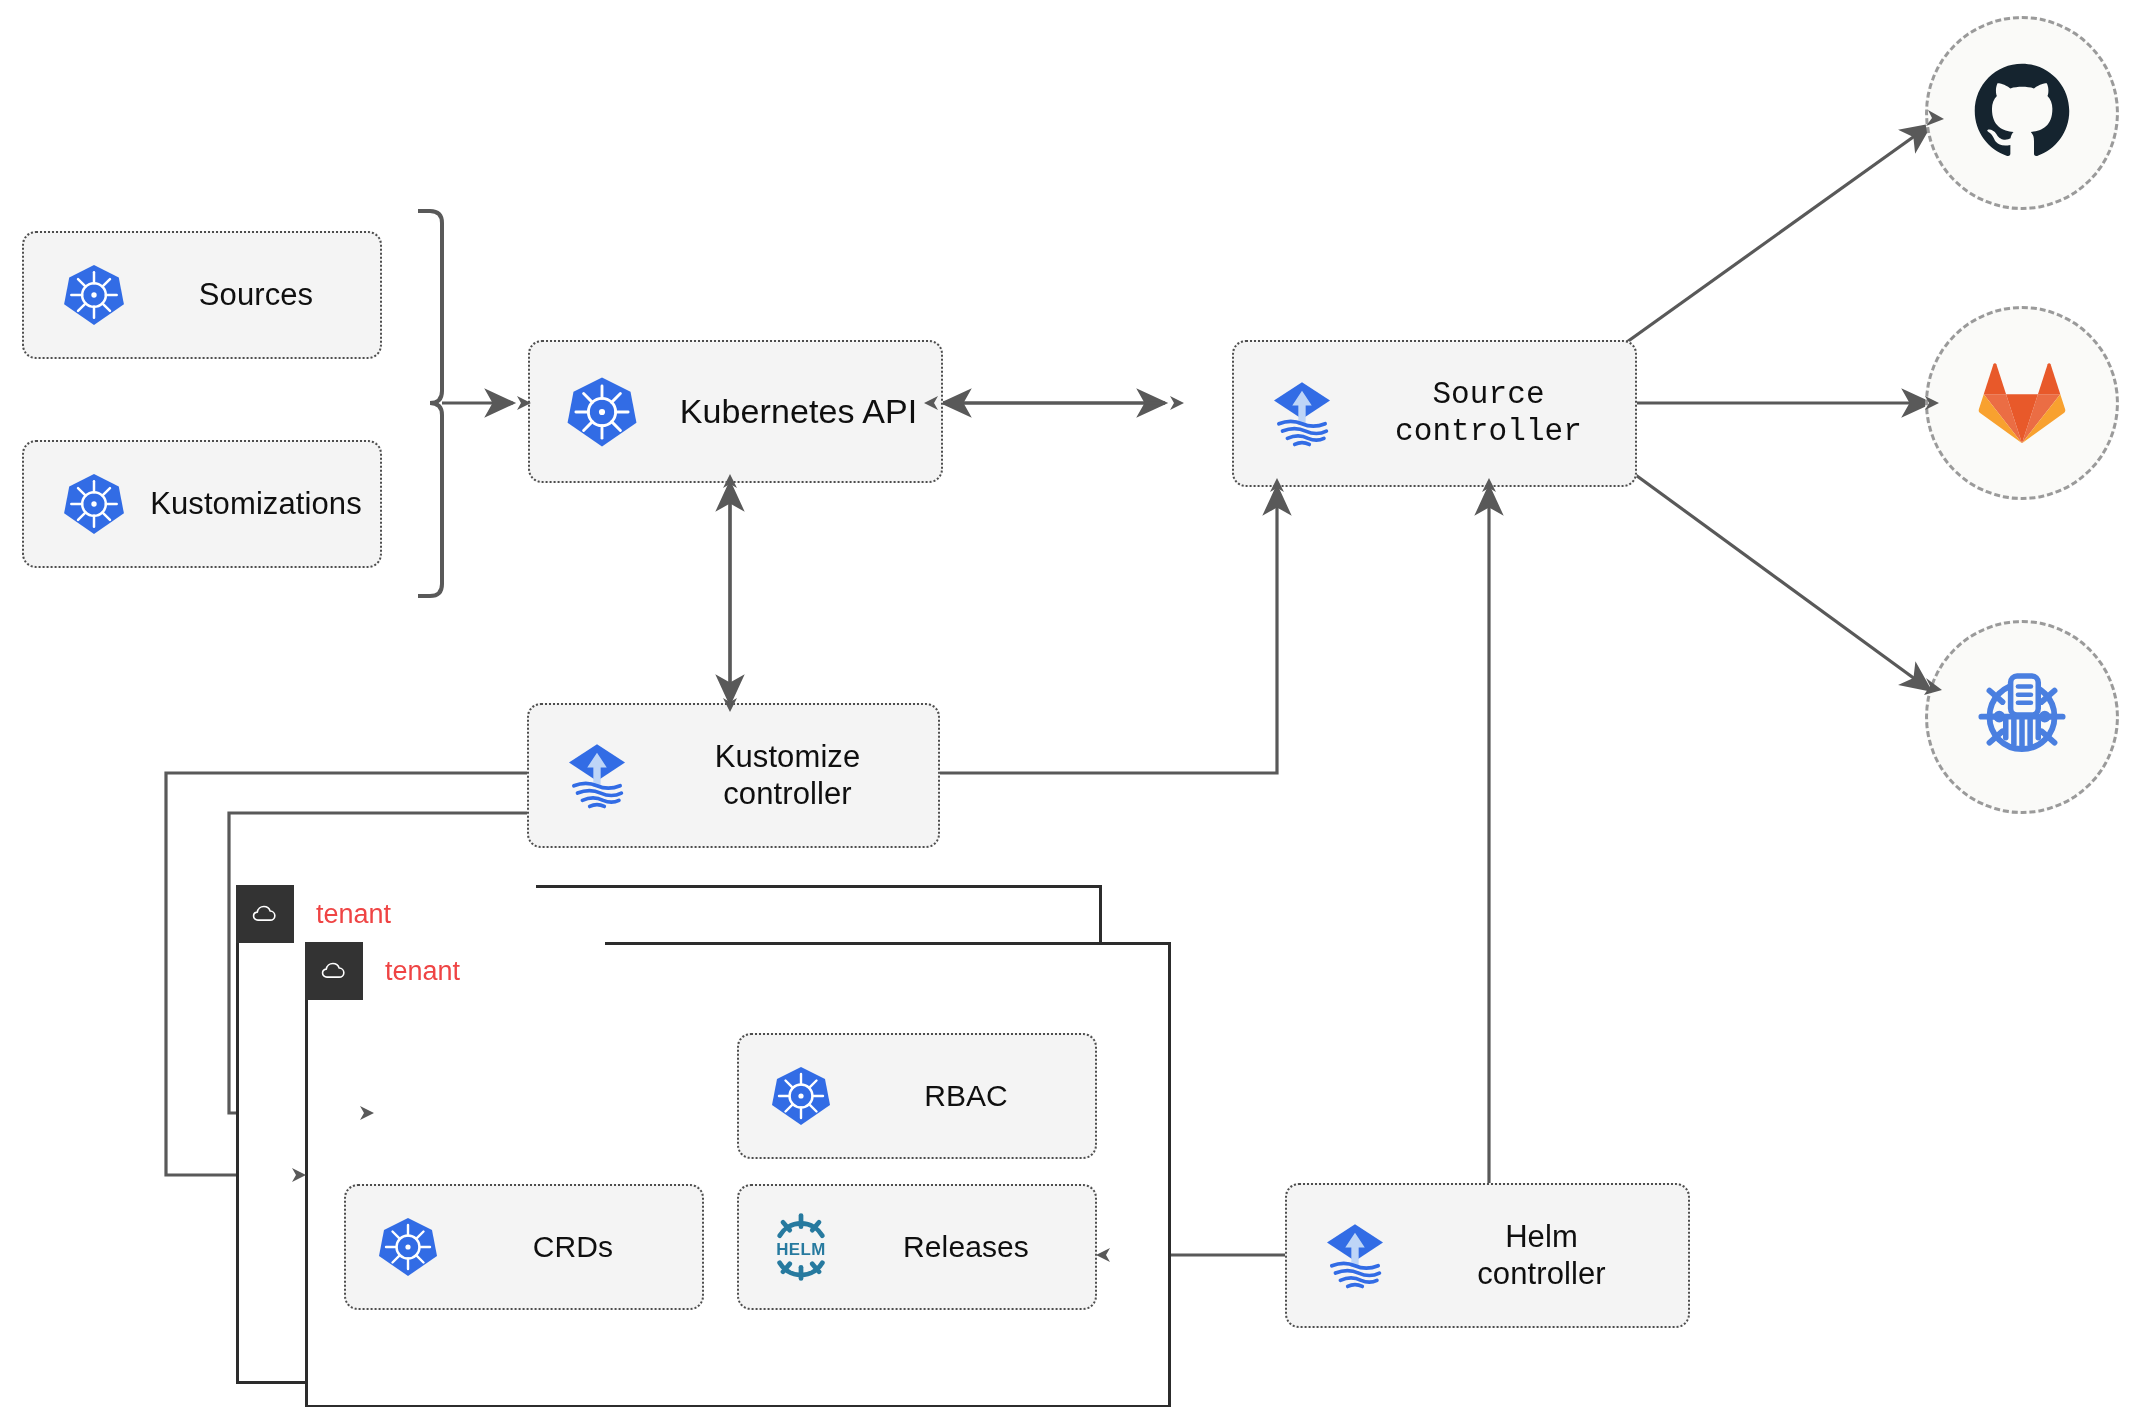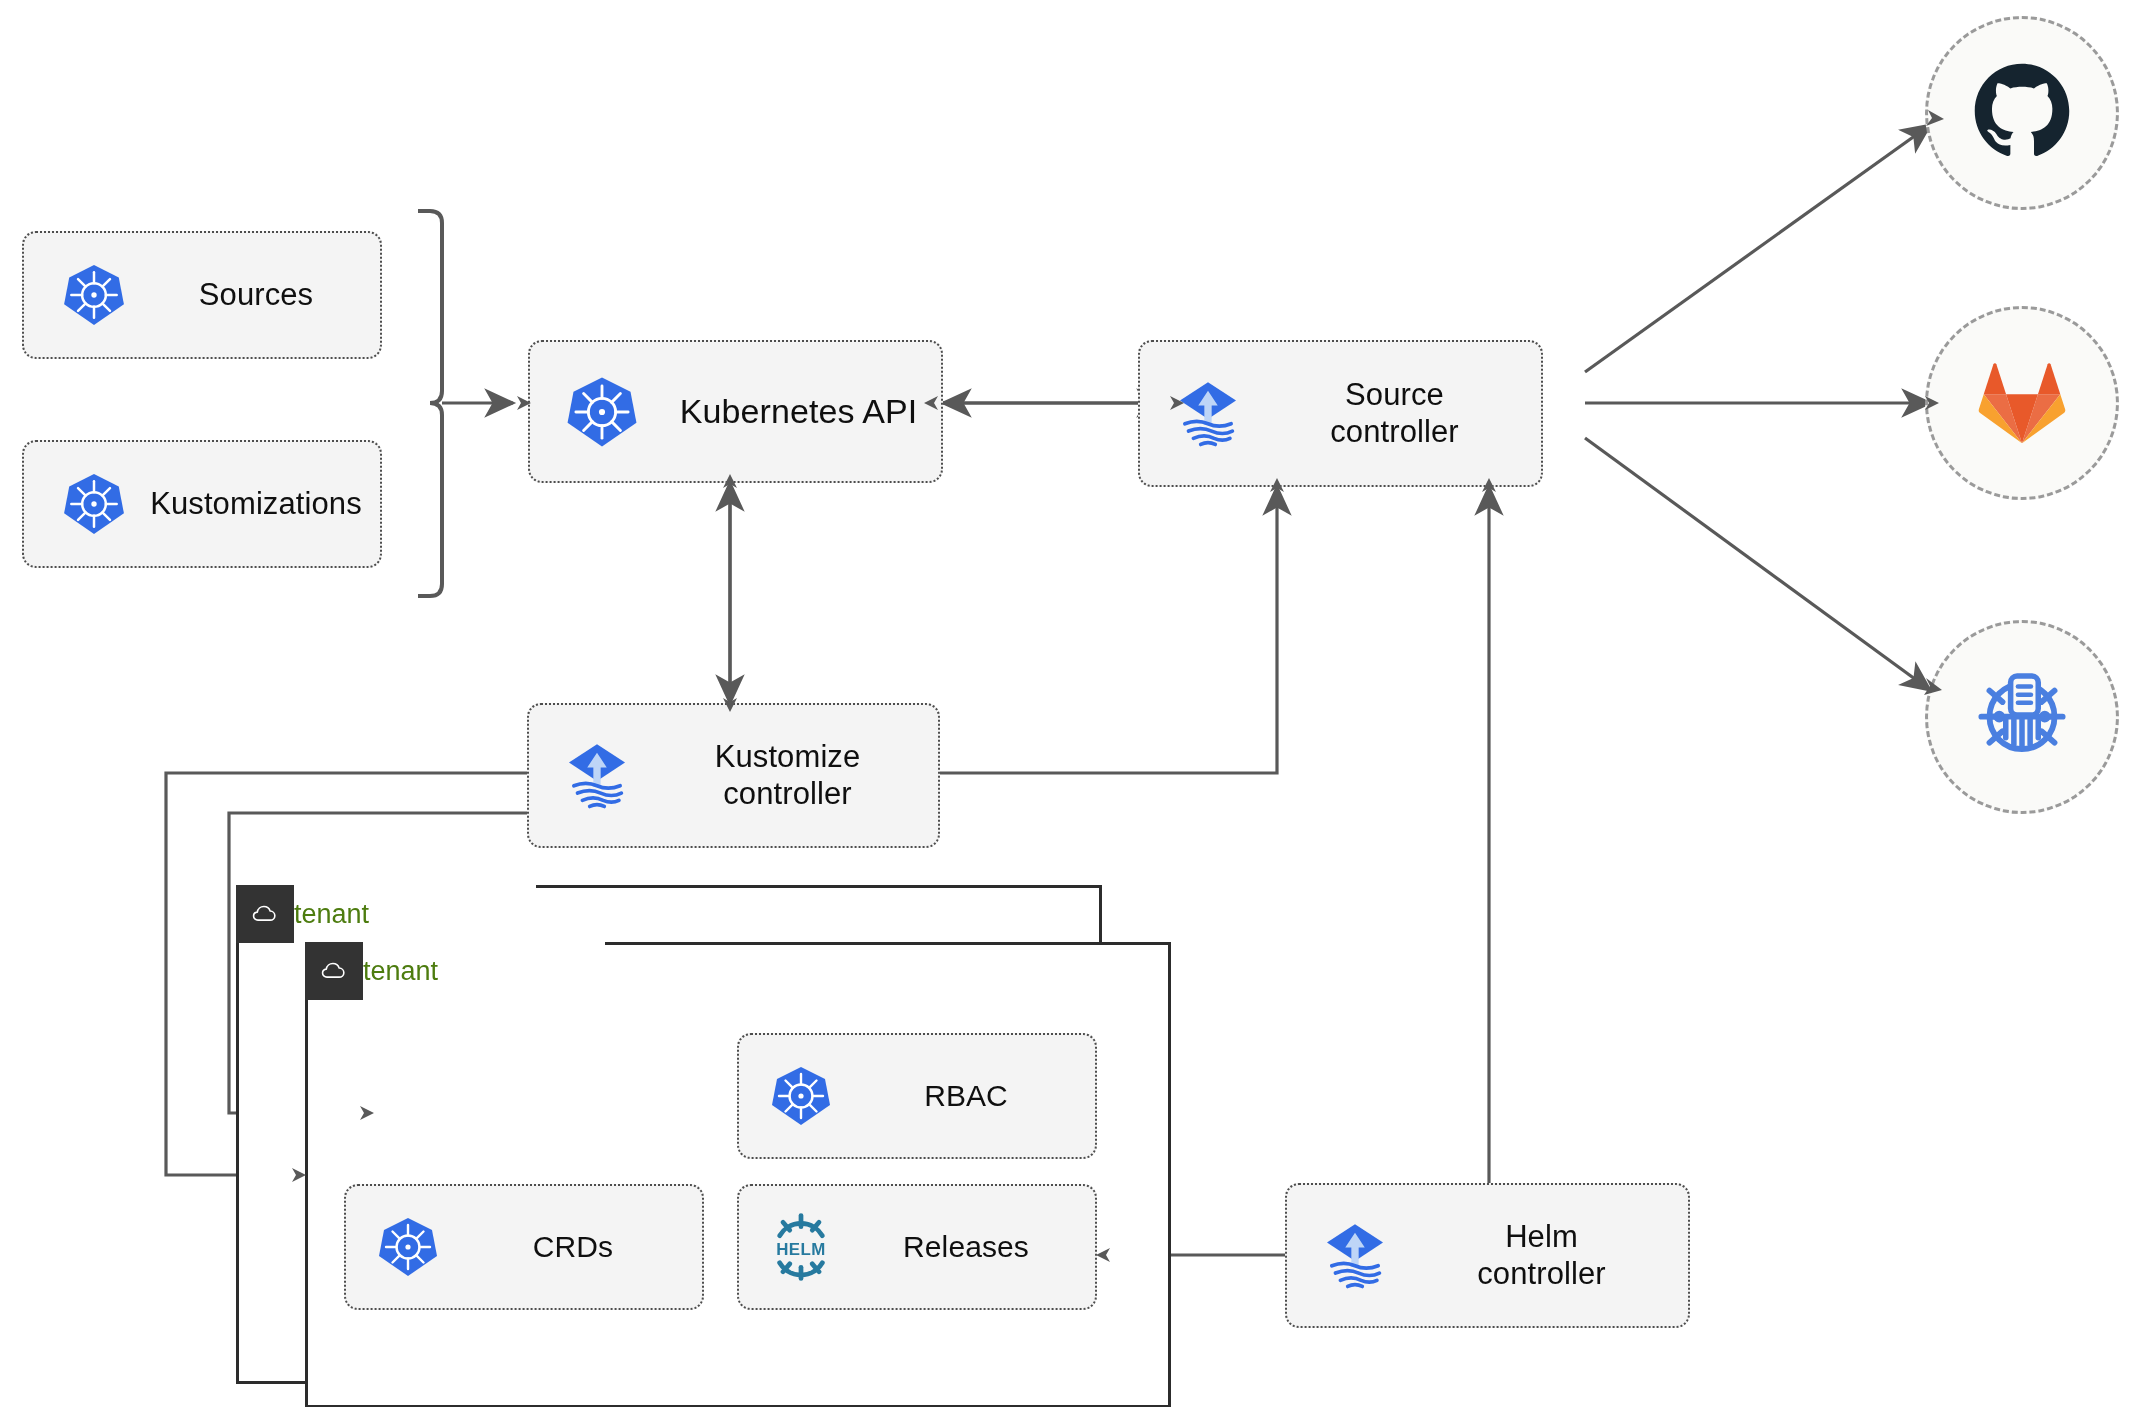--- a/index.html
+++ b/index.html
@@ -80,22 +80,23 @@
   .tenant-tab .tabicon {
     width: 58px;
     height: 58px;
     background: #333333;
     display: flex;
     align-items: center;
     justify-content: center;
     flex: 0 0 auto;
   }
   .tenant-tab .tabtext {
+    padding-left: 22px;
     font-size: 27px;
-    color: #4d7c0f;
+    color: #ef4444;
   }
 
   
   #wires {
     position: absolute;
     left: 0; top: 0;
     width: 2144px;
     height: 1407px;
     z-index: 2;
     pointer-events: none;
@@ -205,21 +206,21 @@
           <path d="M16.5 16.5 L23.9 23.9"></path>
             <path d="M40.1 40.1 L47.5 47.5"></path>
           <path d="M47.5 16.5 L40.1 23.9"></path>
             <path d="M23.9 40.1 L16.5 47.5"></path>
         </g>
       </svg>
     </span>
     <span class="lbl" style="font-size:34px;">Kubernetes API</span>
   </div>
 
-  <div class="node" style="left:1138px; top:340px; width:405px; height:147px;">
+  <div class="node" style="left:1232px; top:340px; width:405px; height:147px;font-family:Liberation Mono, monospace;">
     <span class="ico" style="width:100px;height:100px;margin-left:18px;">
       <svg viewBox="0 0 64 64" width="78" height="78" xmlns="http://www.w3.org/2000/svg">
         <polygon points="32,6 55,21 32,36 9,21" fill="#326ce5"></polygon>
         <path d="M32,13 L40,25 L35,25 L35,41 L29,41 L29,25 L24,25 Z" fill="#bed5f7"></path>
         <g stroke="#326ce5" stroke-width="3" fill="none" stroke-linecap="round">
           <path d="M13,40 Q23,36 32,40 Q41,44 51,40"></path>
           <path d="M16,46 Q26,42 35,46 Q44,50 52,46"></path>
           <path d="M20,52 Q29,48 37,52 Q44,55 50,52"></path>
           <path d="M26,57 Q32,54 38,57"></path>
         </g>

